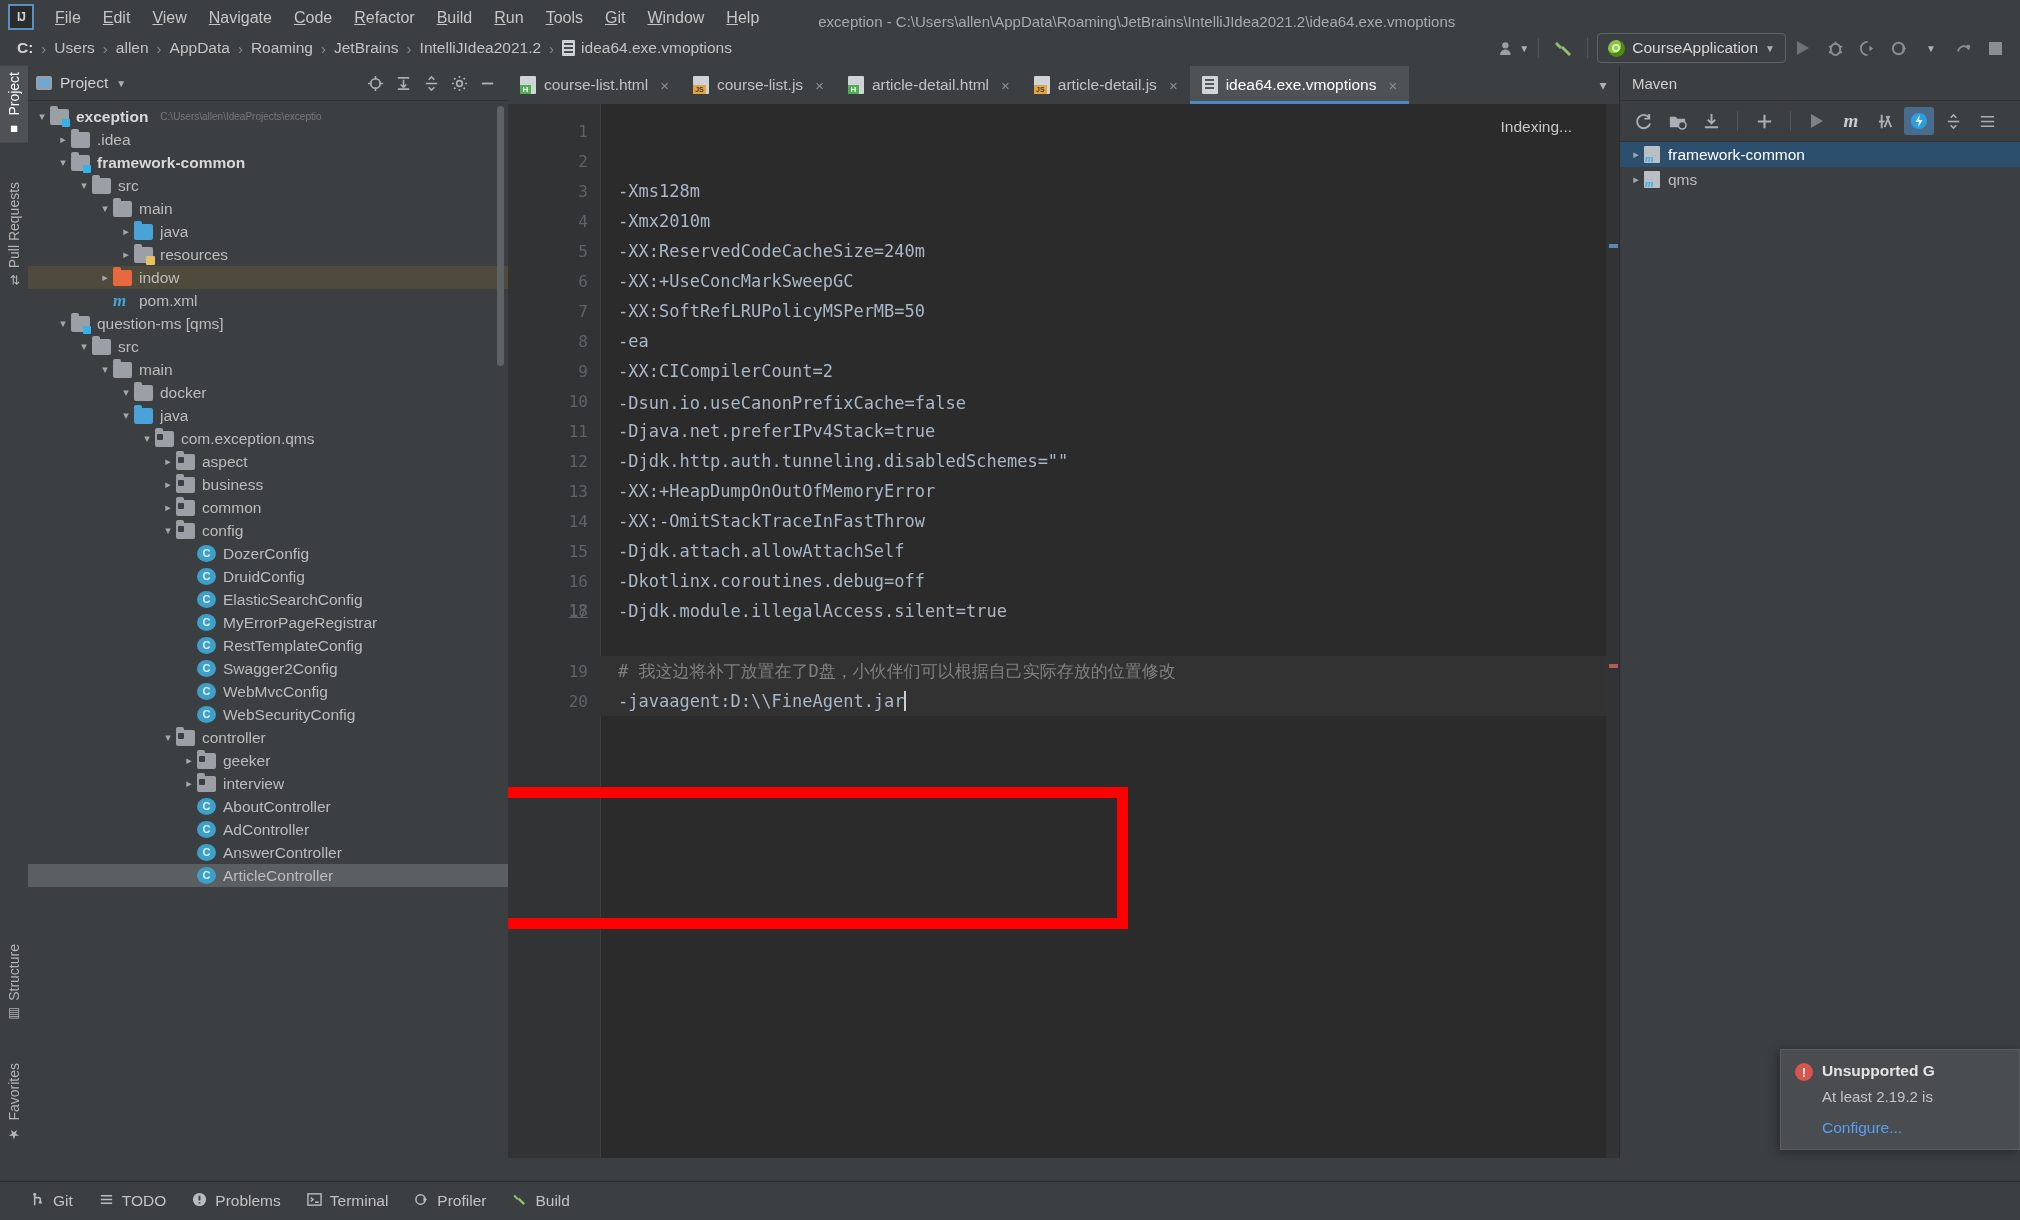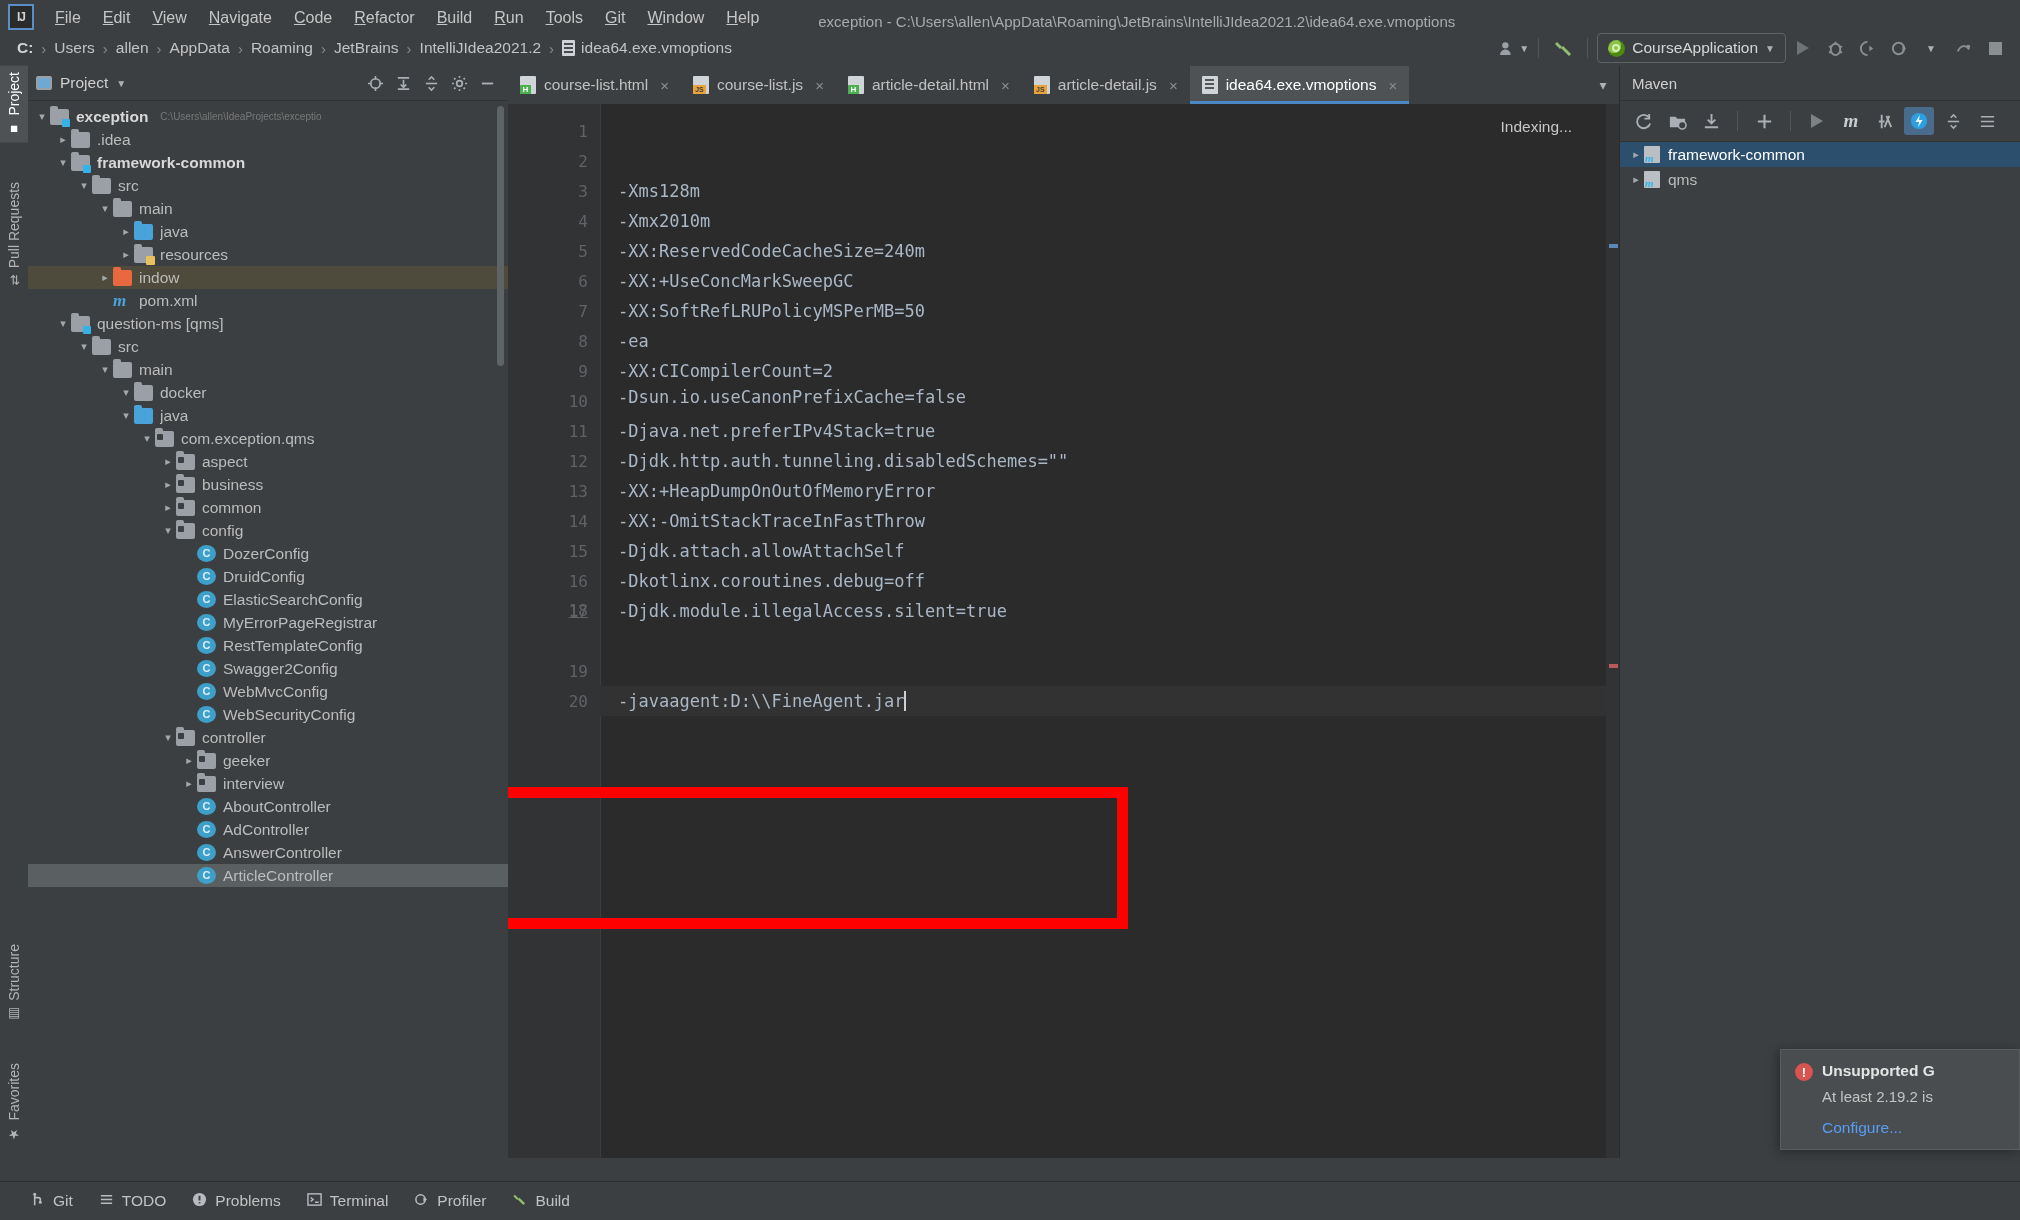--- a/index.html
+++ b/index.html
@@ -742,29 +742,30 @@
         </div>
       <div class="codearea" id="codearea">
           <div class="cline" style="top: 42px;"><span></span></div>
           <div class="cline" style="top: 72px;"><span>-Xms128m</span></div>
           <div class="cline" style="top: 102px;"><span>-Xmx2010m</span></div>
           <div class="cline" style="top: 132px;"><span>-XX:ReservedCodeCacheSize=240m</span></div>
           <div class="cline" style="top: 162px;"><span>-XX:+UseConcMarkSweepGC</span></div>
           <div class="cline" style="top: 192px;"><span>-XX:SoftRefLRUPolicyMSPerMB=50</span></div>
           <div class="cline" style="top: 222px;"><span>-ea</span></div>
           <div class="cline" style="top: 252px;"><span>-XX:CICompilerCount=2</span></div>
-          <div class="cline" style="top: 278px;"><span>-Dsun.io.useCanonPrefixCache=false</span></div>
+          <div class="cline" style="top: 284px;"><span>-Dsun.io.useCanonPrefixCache=false</span></div>
           <div class="cline" style="top: 312px;"><span>-Djava.net.preferIPv4Stack=true</span></div>
           <div class="cline" style="top: 342px;"><span>-Djdk.http.auth.tunneling.disabledSchemes=""</span></div>
           <div class="cline" style="top: 372px;"><span>-XX:+HeapDumpOnOutOfMemoryError</span></div>
           <div class="cline" style="top: 402px;"><span>-XX:-OmitStackTraceInFastThrow</span></div>
           <div class="cline" style="top: 432px;"><span>-Djdk.attach.allowAttachSelf</span></div>
           <div class="cline" style="top: 462px;"><span>-Dkotlinx.coroutines.debug=off</span></div>
           <div class="cline" style="top: 492px;"><span>-Djdk.module.illegalAccess.silent=true</span></div>
           <div class="cline" style="top: 522px;"><span></span></div>
+          <div class="cline comment hlrow" style="top: 552px;"><span># 我这边将补丁放置在了D盘，小伙伴们可以根据自己实际存放的位置修改</span></div>
           <div class="cline hlrow" style="top: 582px;"><span>-javaagent:D:\\FineAgent.jar</span><span class="caret-bar"></span></div>
         </div>
       <div class="redbox"></div>
       <div class="editor-scroll-marks">
         <div class="mark" style="top:140px;background:#5a88b8;"></div>
         <div class="mark" style="top:560px;background:#b85a5a;"></div>
       </div>
     </div>
   </div>
 

